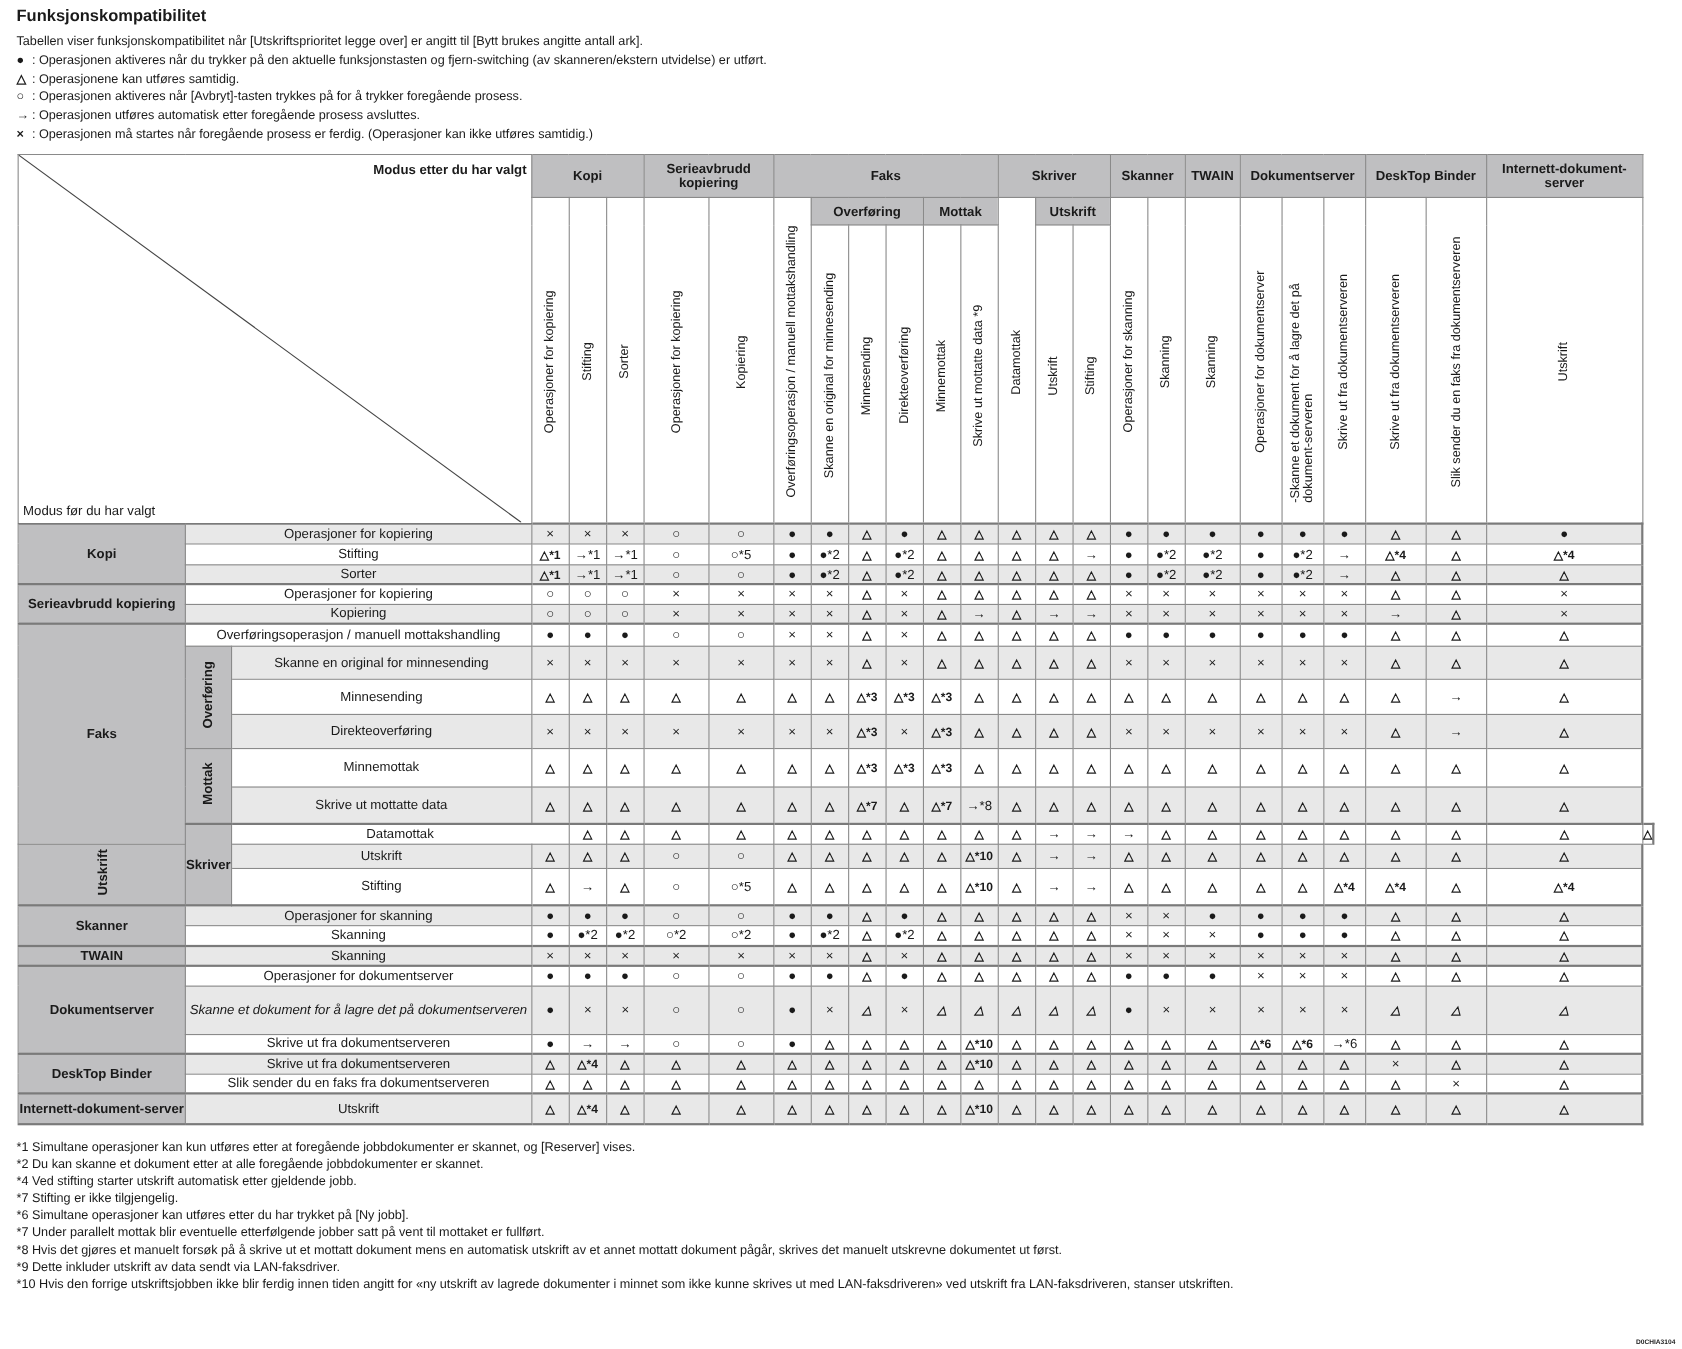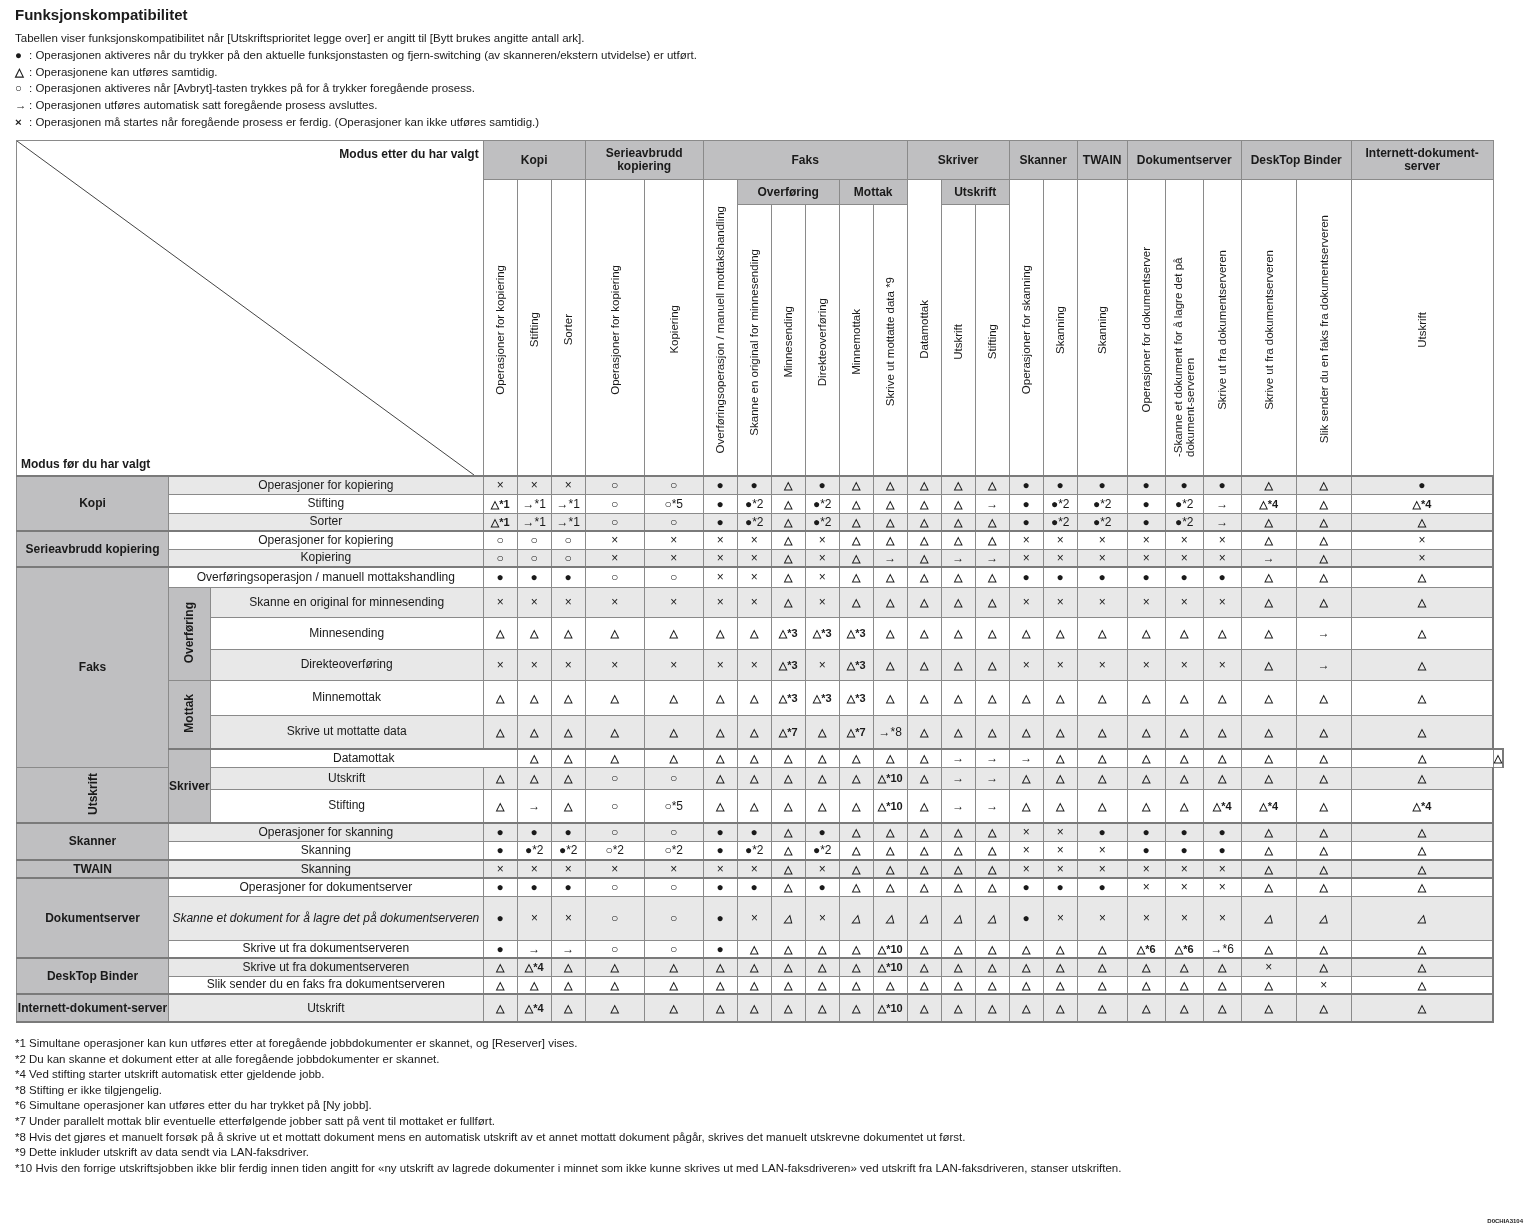--- a/index.html
+++ b/index.html
@@ -11,21 +11,21 @@
 
   table.grid { position: absolute; left: 16px; top: 140px; border-collapse: collapse; table-layout: fixed; font-size: 11.5px; }
   table.grid td, table.grid th { border: 1px solid #8a8a8a; padding: 0; text-align: center; vertical-align: middle; }
   th.grp { background: #bfbfc1; font-weight: bold; font-size: 12px; line-height: 13px; height: 38px; border-top: 2px solid #7a7a7a; }
   th.sub { background: #bfbfc1; font-weight: bold; font-size: 12px; height: 24px; }
   th.vert { background: #ffffff; height: 270px; vertical-align: bottom; font-weight: normal; }
   th.vert .v { writing-mode: vertical-rl; transform: rotate(180deg); white-space: nowrap; display: inline-block; text-align: left; padding-bottom: 6px; font-size: 11.5px; line-height: 12px; }
   th.vert .v.two { white-space: normal; max-height: 255px; }
   th.corner { background: #ffffff; position: relative; border-top: 2px solid #7a7a7a; }
   .corner-after { position: absolute; right: 4px; top: 6px; font-weight: bold; font-size: 12px; margin-left: 14px; }
-  .corner-before { position: absolute; left: 4px; bottom: 4px; font-weight: bold; font-size: 12px; }
+  .corner-before { position: absolute; left: 4px; bottom: 4px; font-weight: normal; font-size: 12px; }
   .corner svg { position: absolute; left: 0; top: 0; }
 
   td.rowgrp { background: #bfbfc1; font-weight: bold; text-align: left; padding-left: 8px; font-size: 12px; line-height: 13px; border-left: 2px solid #7a7a7a; }
   td.subgrp { background: #bfbfc1; font-weight: bold; width: 30px; }
   td.subgrp .v { writing-mode: vertical-rl; transform: rotate(180deg); display: inline-block; font-size: 12px; }
   td.lbl { text-align: left; padding-left: 7px; font-size: 12px; line-height: 13px; }
   tr.g td.lbl, tr.g td.c { background: #e8e8e8; }
   tr.w td.lbl, tr.w td.c { background: #ffffff; }
   td.c { font-size: 12px; white-space: nowrap; }
   td.c.lastcol, th.lastcol { border-right: 2px solid #7a7a7a; }
@@ -40,21 +40,21 @@
 </head>
 <body>
 
 <div class="title">Funksjonskompatibilitet</div>
 
 <div class="intro">
   <div>Tabellen viser funksjonskompatibilitet når [Utskriftsprioritet legge over] er angitt til [Bytt brukes angitte antall ark].</div>
   <div><span class="sym">●</span><span>: Operasjonen aktiveres når du trykker på den aktuelle funksjonstasten og fjern-switching (av skanneren/ekstern utvidelse) er utført.</span></div>
   <div><span class="sym">△</span><span>: Operasjonene kan utføres samtidig.</span></div>
   <div><span class="sym">○</span><span>: Operasjonen aktiveres når [Avbryt]-tasten trykkes på for å trykker foregående prosess.</span></div>
-  <div><span class="sym">→</span><span>: Operasjonen utføres automatisk satt foregående prosess avsluttes.</span></div>
+  <div><span class="sym">→</span><span>: Operasjonen utføres automatisk etter foregående prosess avsluttes.</span></div>
   <div><span class="sym">×</span><span>: Operasjonen må startes når foregående prosess er ferdig. (Operasjoner kan ikke utføres samtidig.)</span></div>
 </div>
 
 <table class="grid">
   <colgroup>
     <col style="width:152px">
       <col style="width:32px">
       <col style="width:273px">
     <col style="width:34px">
       <col style="width:34px">
@@ -741,21 +741,21 @@
         <td class="c"><span class="tri">△</span></td>
         <td class="c lastcol"><span class="tri">△</span></td>
       </tr>
     </tbody>
 </table>
 
 <div class="notes">
   <div>*1 Simultane operasjoner kan kun utføres etter at foregående jobbdokumenter er skannet, og [Reserver] vises.</div>
   <div>*2 Du kan skanne et dokument etter at alle foregående jobbdokumenter er skannet.</div>
   <div>*4 Ved stifting starter utskrift automatisk etter gjeldende jobb.</div>
-  <div>*8 Stifting er ikke tilgjengelig.</div>
+  <div>*7 Stifting er ikke tilgjengelig.</div>
   <div>*6 Simultane operasjoner kan utføres etter du har trykket på [Ny jobb].</div>
   <div>*7 Under parallelt mottak blir eventuelle etterfølgende jobber satt på vent til mottaket er fullført.</div>
   <div>*8 Hvis det gjøres et manuelt forsøk på å skrive ut et mottatt dokument mens en automatisk utskrift av et annet mottatt dokument pågår, skrives det manuelt utskrevne dokumentet ut først.</div>
   <div>*9 Dette inkluder utskrift av data sendt via LAN-faksdriver.</div>
   <div>*10 Hvis den forrige utskriftsjobben ikke blir ferdig innen tiden angitt for «ny utskrift av lagrede dokumenter i minnet som ikke kunne skrives ut med LAN-faksdriveren» ved utskrift fra LAN-faksdriveren, stanser utskriften.</div>
 </div>
 
 <div class="code">D0CHIA3104</div>
 
 </body></html>

